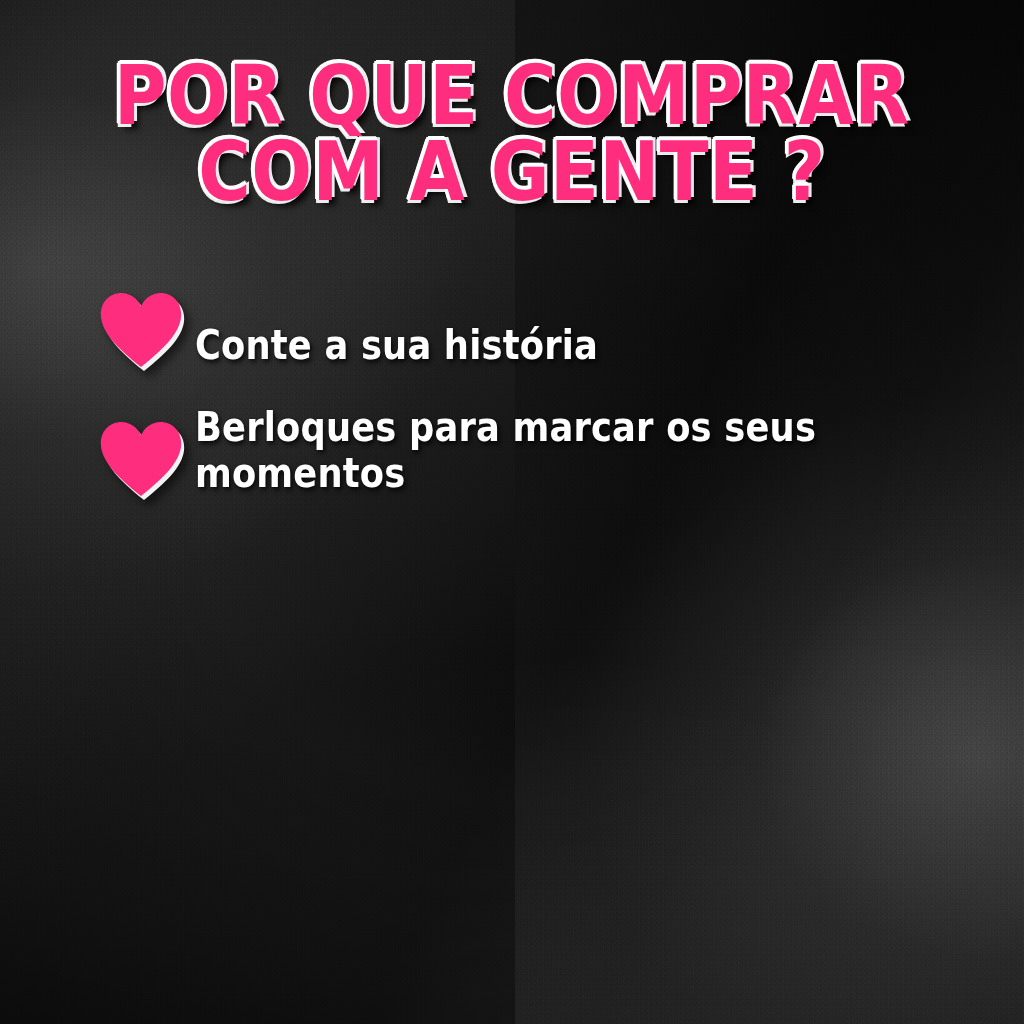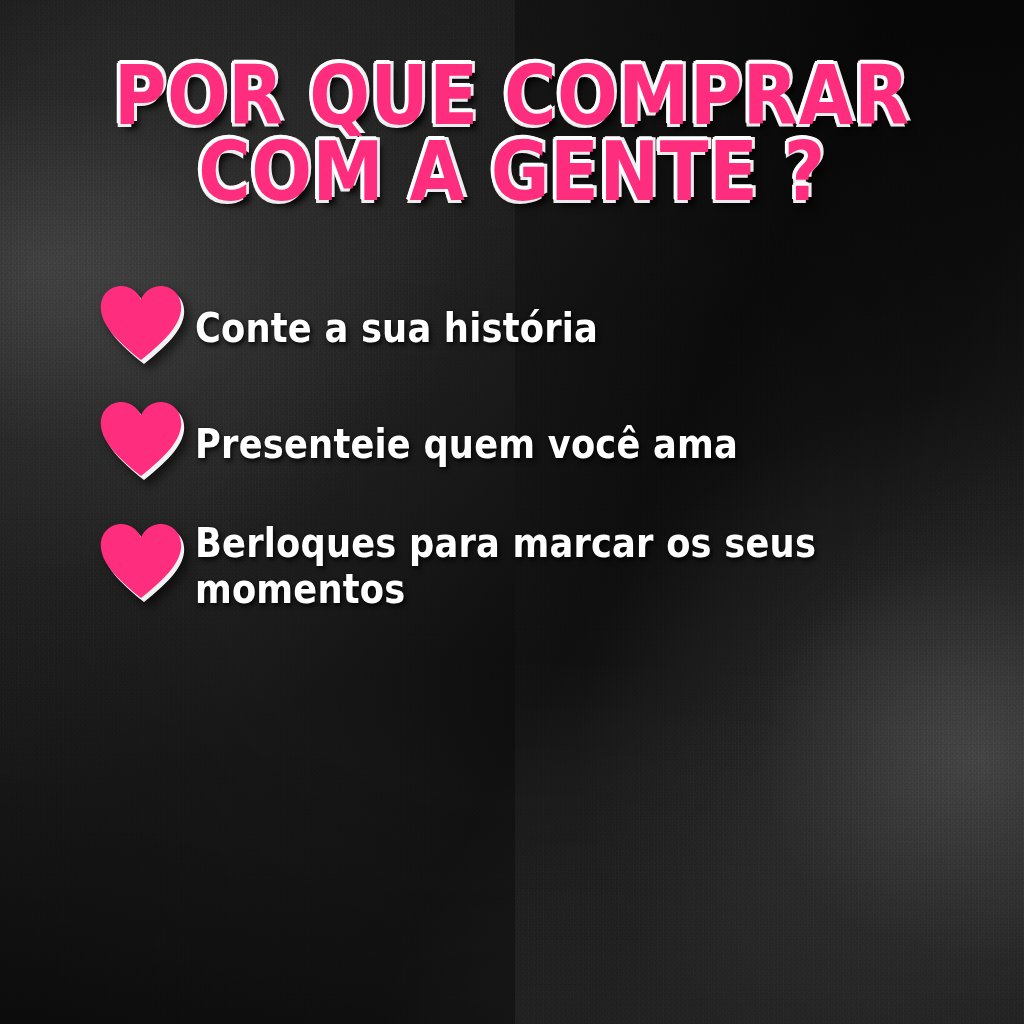--- a/index.html
+++ b/index.html
@@ -109,21 +109,21 @@
   
   .benefits {
     position: absolute;
     left: 100px;
     top: 272px;
     width: 880px;
   }
   .benefit-row {
     position: relative;
     display: flex;
-    align-items: center;
+    align-items: flex-end;
     margin-bottom: 20px;
     min-height: 96px;
   }
   .heart-wrap {
     flex: 0 0 auto;
     width: 95px;
     padding-top: 6px;
   }
   .heart-svg {
     display: block;
@@ -169,28 +169,20 @@
 
       <div class="benefit-row">
         <span class="heart-wrap">
           <svg class="heart-svg" viewBox="0 0 100 92" xmlns="http://www.w3.org/2000/svg" aria-hidden="true">
             <path d="M50 91 C 18 66, 1 46, 1 27 C 1 11, 13 1, 26 1 C 36 1, 45 7, 50 17 C 55 7, 64 1, 74 1 C 87 1, 99 11, 99 27 C 99 46, 82 66, 50 91 Z" fill="#FF2D7E"></path>
           </svg>
         </span>
         <span class="benefit-text">Conte a sua história</span>
       </div>
 
-      <div class="benefit-row">
-        <span class="heart-wrap">
-          <svg class="heart-svg" viewBox="0 0 100 92" xmlns="http://www.w3.org/2000/svg" aria-hidden="true">
-            <path d="M50 91 C 18 66, 1 46, 1 27 C 1 11, 13 1, 26 1 C 36 1, 45 7, 50 17 C 55 7, 64 1, 74 1 C 87 1, 99 11, 99 27 C 99 46, 82 66, 50 91 Z" fill="#FF2D7E"></path>
-          </svg>
-        </span>
-        <span class="benefit-text">Presenteie quem você ama</span>
-      </div>
 
 
       <div class="benefit-row">
         <span class="heart-wrap">
           <svg class="heart-svg" viewBox="0 0 100 92" xmlns="http://www.w3.org/2000/svg" aria-hidden="true">
             <path d="M50 91 C 18 66, 1 46, 1 27 C 1 11, 13 1, 26 1 C 36 1, 45 7, 50 17 C 55 7, 64 1, 74 1 C 87 1, 99 11, 99 27 C 99 46, 82 66, 50 91 Z" fill="#FF2D7E"></path>
           </svg>
         </span>
         <span class="benefit-text">Berloques para marcar os seus momentos</span>
       </div>

